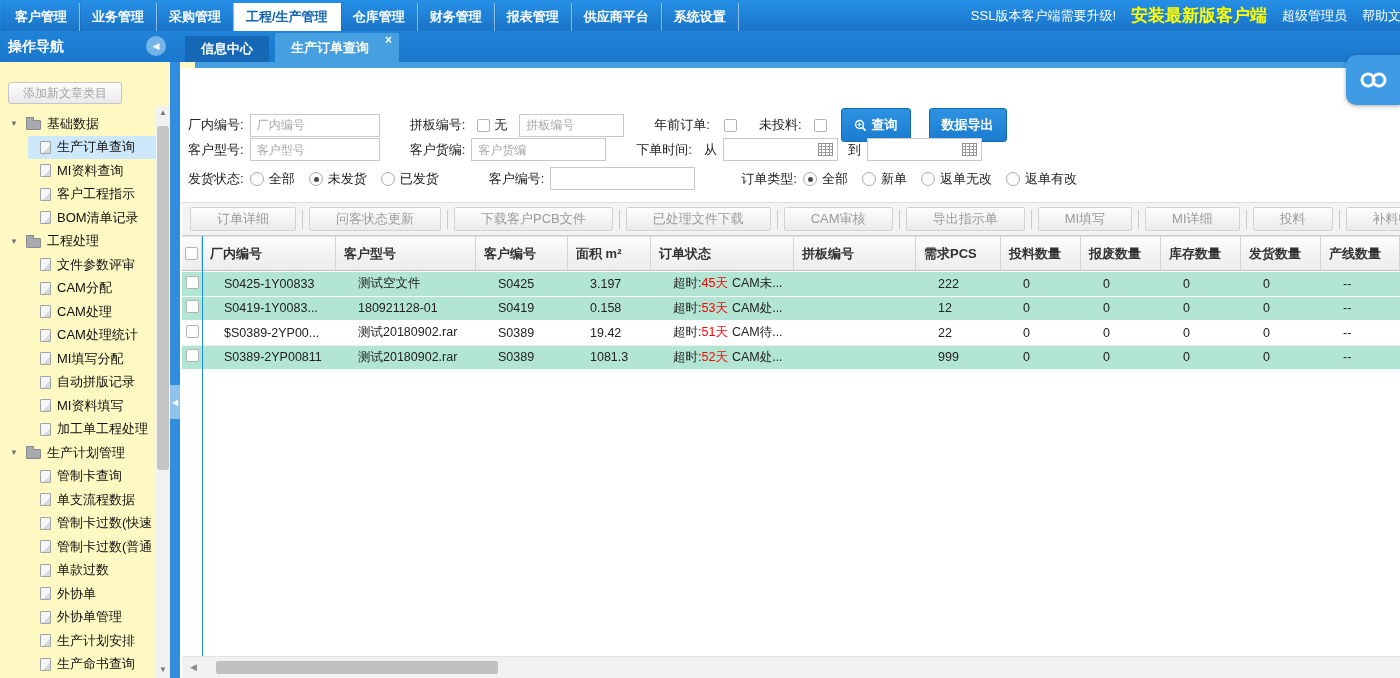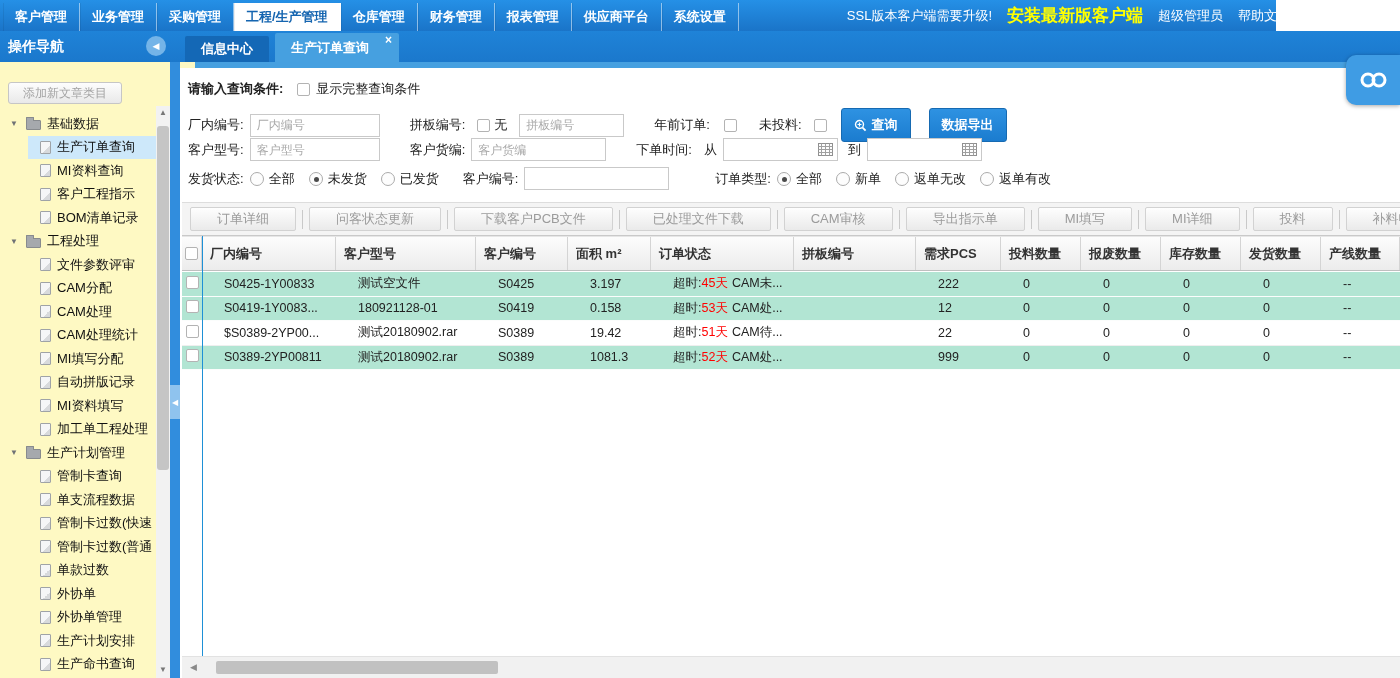--- a/index.html
+++ b/index.html
@@ -1,21 +1,21 @@
 <!DOCTYPE html>
 <html><head>
 <meta charset="utf-8">
 <style>
 html,body{margin:0;padding:0;width:1400px;height:678px;overflow:hidden;background:#fff;
  font-family:"Liberation Sans","DejaVu Sans",sans-serif;font-size:12px;color:#222;position:relative}
 *{box-sizing:border-box}
 input{outline:none}
 
 
-.topbar{position:absolute;left:0;top:0;width:1276px;height:31px;background:linear-gradient(#2590e6,#1a74c8);z-index:20}
+.topbar{position:absolute;left:0;top:0;width:1400px;height:31px;background:linear-gradient(#2590e6,#1a74c8);z-index:20}
 .top-tabs{display:flex;height:31px;align-items:flex-end;padding-left:3px}
 .top-tab{height:28px;display:flex;align-items:center;padding:0 12px;color:#fff;font-weight:bold;font-size:13px;
  border-right:1px solid rgba(255,255,255,.5);box-shadow:inset 1px 0 rgba(0,0,0,.07);cursor:pointer;white-space:nowrap}
 .top-tab.active{background:#fff;color:#1565b0}
 .top-right{position:absolute;right:-14px;top:0;height:31px;display:flex;align-items:center;gap:15px;color:#fff;font-size:13px;white-space:nowrap}
 .upgrade{color:#ffff00;font-weight:bold;font-size:17px;cursor:pointer}
 
 
 .secondbar{position:absolute;left:0;top:31px;width:1400px;height:31px;background:linear-gradient(#1f83d8,#1b78cc);z-index:19}
 .side-title{position:absolute;left:8px;top:7px;color:#fff;font-weight:bold;font-size:14px}
@@ -71,21 +71,21 @@
 .radio{width:14px;height:14px;border:1px solid #ababab;border-radius:50%;background:#fdfdfd;position:relative;flex:none}
 .radio-item.checked .radio::after{content:'';position:absolute;left:4px;top:4px;width:5px;height:5px;border-radius:50%;background:#4a4a4a}
 .radio-item>span:last-child{margin-left:5px}
 .btn-primary{height:34px;padding:0 12px;background:linear-gradient(#2e92e2,#1b7ccf);border:1px solid #166ab2;border-radius:3px;
  color:#fff;font-size:13px;font-weight:bold;display:flex;align-items:center;gap:5px;cursor:pointer}
 .date-wrap{position:relative;display:inline-block}
 .date-wrap .q-input{width:115px;padding-right:22px}
 .cal-icon{position:absolute;right:5px;top:5px}
 .w130{width:130px}.w105{width:105px}.w135{width:135px}.w145{width:145px}
 .ml4{margin-left:4px}.ml6{margin-left:6px}.ml8{margin-left:8px}.ml10{margin-left:10px}.ml12{margin-left:12px}
-.ml14{margin-left:14px}.ml18{margin-left:18px}.ml22{margin-left:22px}.ml24{margin-left:10px}.ml30{margin-left:30px}.ml46{margin-left:46px}
+.ml14{margin-left:14px}.ml18{margin-left:18px}.ml22{margin-left:22px}.ml24{margin-left:36px}.ml30{margin-left:30px}.ml46{margin-left:46px}
 .bold{font-weight:bold}
 
 
 .toolbar{position:absolute;left:2px;right:0;top:134px;height:34px;background:#f4f4f4;border-top:1px solid #ddd;border-bottom:1px solid #c9c9c9;
  display:flex;align-items:center;padding-left:8px}
 .tb-btn{position:relative;height:24px;padding:0 26px;margin-right:13px;display:flex;align-items:center;background:linear-gradient(#fefefe,#eaeaea);
  border:1px solid #d2d2d2;border-radius:2px;color:#9b9b9b;font-size:13px;white-space:nowrap;cursor:default}
 .tb-btn+.tb-btn::before{content:'';position:absolute;left:-8px;top:2px;width:1px;height:19px;background:#c9c9c9}
 
 
@@ -344,25 +344,20 @@
     <span class="ss-down">▼</span>
   </div>
 </div>
 
 <div class="splitter">
   <div class="split-handle">◀</div>
 </div>
 
 <div class="main">
 
-  <div class="q-row" style="top:12px">
-    <span class="bold">请输入查询条件:</span>
-    <span class="cb ml14"></span>
-    <span class="ml6">显示完整查询条件</span>
-  </div>
 
   <div class="q-row" style="top:40px">
     <span class="q-label">厂内编号:</span>
     <input class="q-input w130" placeholder="厂内编号" style="">
     <span class="q-label ml30">拼板编号:</span>
     <span class="cb ml6"></span>
     <span class="ml4">无</span>
     <input class="q-input w105 ml12" placeholder="拼板编号" style="">
     <span class="q-label ml30">年前订单:</span>
     <span class="cb ml8"></span>

